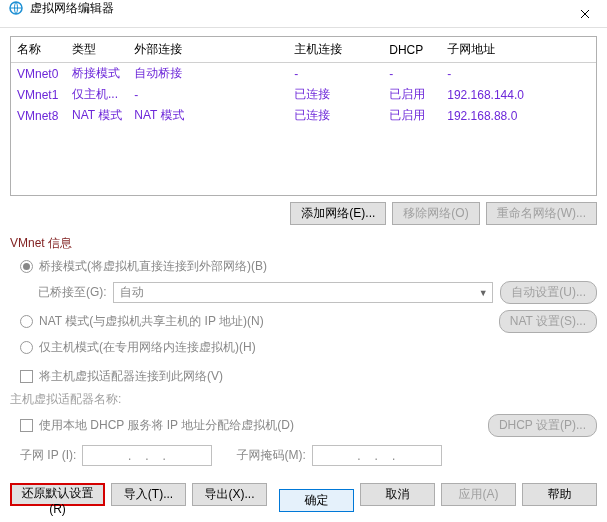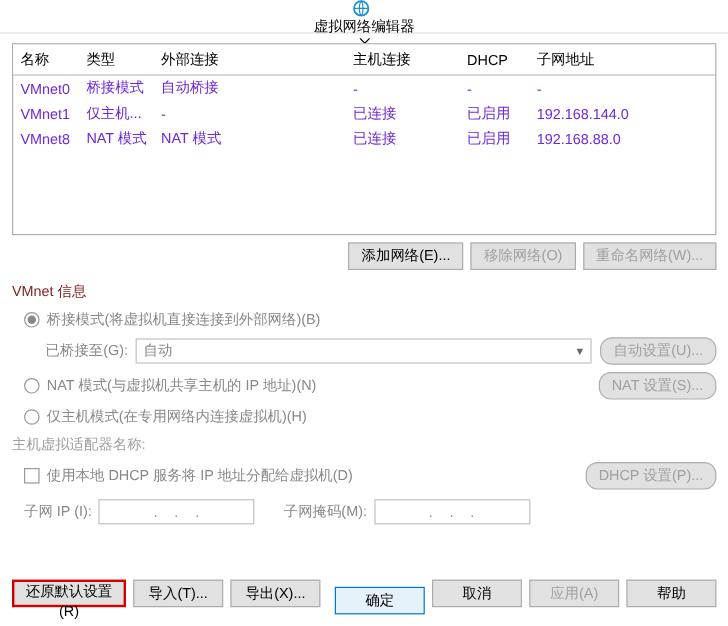--- a/index.html
+++ b/index.html
@@ -1,17 +1,17 @@
 <!DOCTYPE html>
 <html><head>
 <meta charset="utf-8">
 <style>
 * { box-sizing: border-box; margin: 0; padding: 0; font-family: "Microsoft YaHei", "Segoe UI", sans-serif; font-size: 12px; }
 body { background: #fff; width: 607px; height: 522px; position: relative; }
-.titlebar { height: 28px; display: flex; align-items: center; padding: 0 8px; border-bottom: 1px solid #e0e0e0; flex-direction: column; }
+.titlebar { height: 28px; display: flex; padding: 0 8px; border-bottom: 1px solid #e0e0e0; }
 .titlebar .icon { width: 16px; height: 16px; margin-right: 6px; display: flex; align-items: center; justify-content: center; }
 .titlebar .title { flex: 1; color: #000; }
 .titlebar .close { width: 28px; height: 28px; display: flex; align-items: center; justify-content: center; cursor: default; }
 .content { padding: 8px 10px; }
 .grid { border: 1px solid #b0b0b0; background: #fff; height: 160px; overflow: auto; position: relative; }
 .grid table { width: 100%; border-collapse: collapse; }
 .grid th { text-align: left; font-weight: normal; padding: 4px 6px; background: #fff; border-bottom: 1px solid #d0d0d0; color: #000; position: sticky; top: 0; }
 .grid td { padding: 2px 6px; color: #6d28d9; white-space: nowrap; }
 .grid th:nth-child(1), .grid td:nth-child(1) { width: 55px; }
 .grid th:nth-child(2), .grid td:nth-child(2) { width: 55px; }
@@ -124,20 +124,24 @@
     <span class="radio"></span>
     <span>NAT 模式(与虚拟机共享主机的 IP 地址)(N)</span>
     <button class="sidebtn disabled">NAT 设置(S)...</button>
   </div>
 
   <div class="field">
     <span class="radio"></span>
     <span>仅主机模式(在专用网络内连接虚拟机)(H)</span>
   </div>
 
+  <div class="field" style="margin-top:12px;">
+    <span class="check"></span>
+    <span>将主机虚拟适配器连接到此网络(V)</span>
+  </div>
   <div class="indent">主机虚拟适配器名称:</div>
 
   <div class="field">
     <span class="check"></span>
     <span>使用本地 DHCP 服务将 IP 地址分配给虚拟机(D)</span>
     <button class="sidebtn disabled">DHCP 设置(P)...</button>
   </div>
 
   <div class="iprow">
     <span>子网 IP (I):</span>

